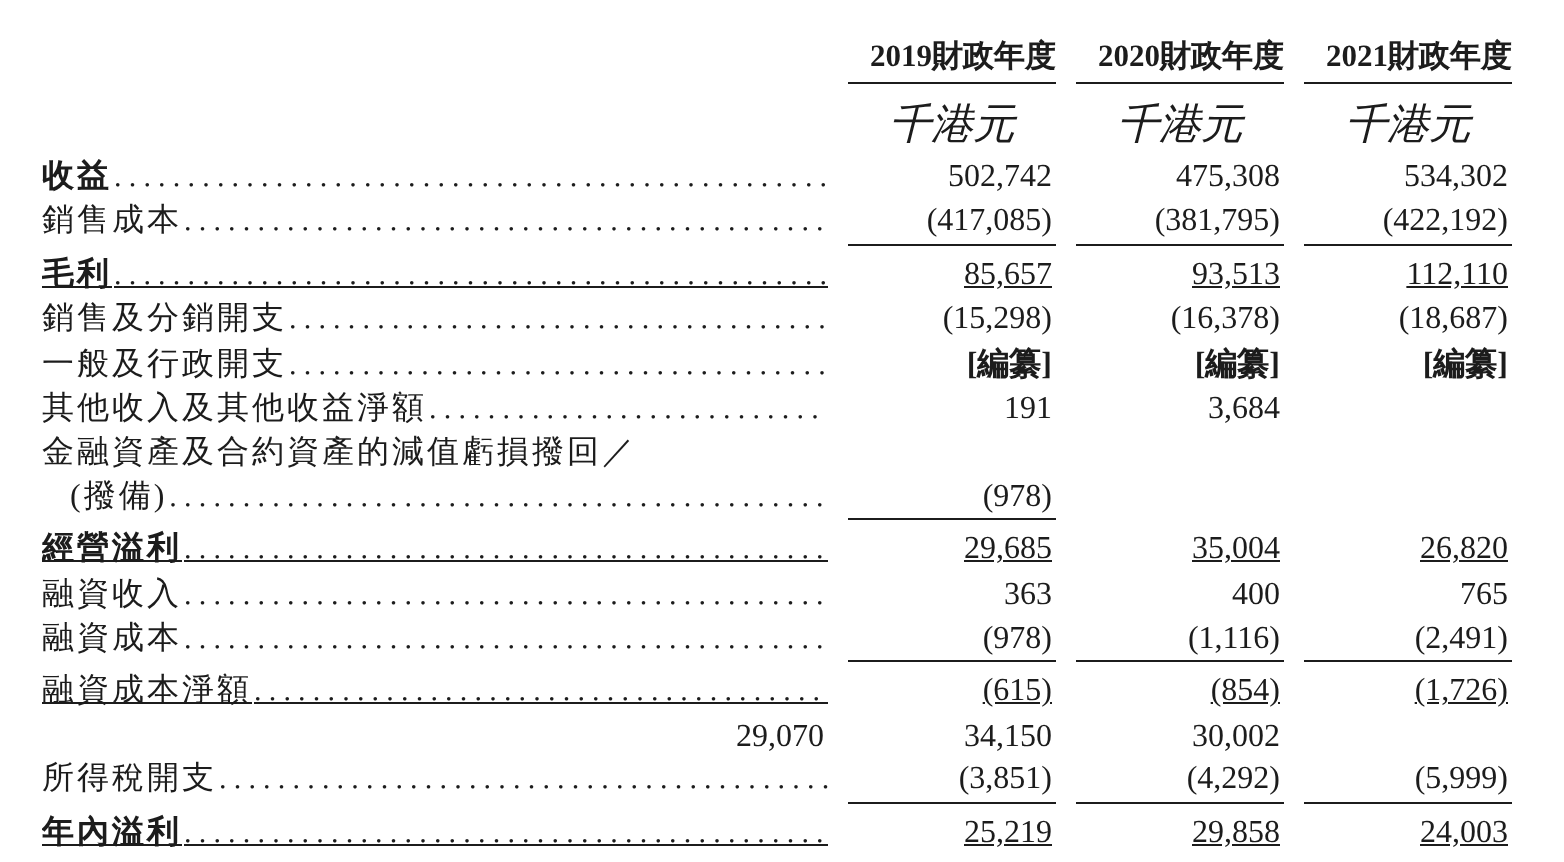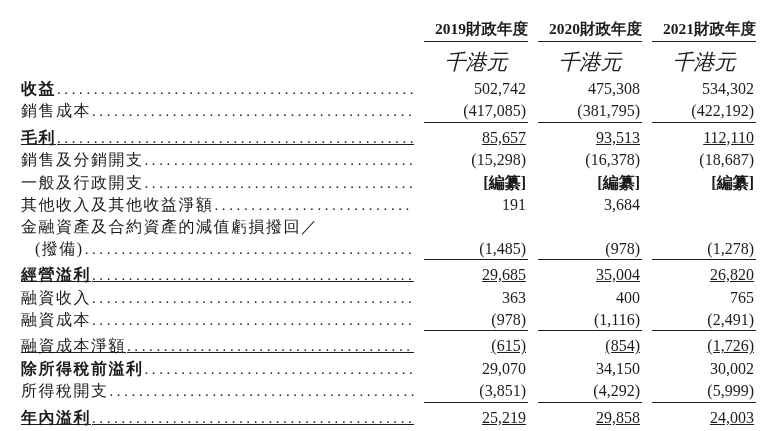--- a/index.html
+++ b/index.html
@@ -145,23 +145,21 @@
     <div class="num"></div>
     <div class="num"></div>
     <div class="num"></div>
   </div>
 
   <div class="grid-row drow rule">
     <div class="lbl indent">
         <span class="t">(撥備)</span>
         <span class="dots"></span>
       </div>
-    <div class="num">(1,485)</div>
     <div class="num">(978)</div>
-    <div class="num">(1,278)</div>
   </div>
 
   <div class="grid-row drow bold mt">
     <div class="lbl">
         <span class="t">經營溢利</span>
         <span class="dots"></span>
       </div>
     <div class="num">29,685</div>
     <div class="num">35,004</div>
     <div class="num">26,820</div>
@@ -191,24 +189,20 @@
     <div class="lbl">
         <span class="t">融資成本淨額</span>
         <span class="dots"></span>
       </div>
     <div class="num">(615)</div>
     <div class="num">(854)</div>
     <div class="num">(1,726)</div>
   </div>
 
   <div class="grid-row drow bold">
-    <div class="lbl">
-        <span class="t">除所得稅前溢利</span>
-        <span class="dots"></span>
-      </div>
     <div class="num">29,070</div>
     <div class="num">34,150</div>
     <div class="num">30,002</div>
   </div>
 
   <div class="grid-row drow rule">
     <div class="lbl">
         <span class="t">所得稅開支</span>
         <span class="dots"></span>
       </div>

